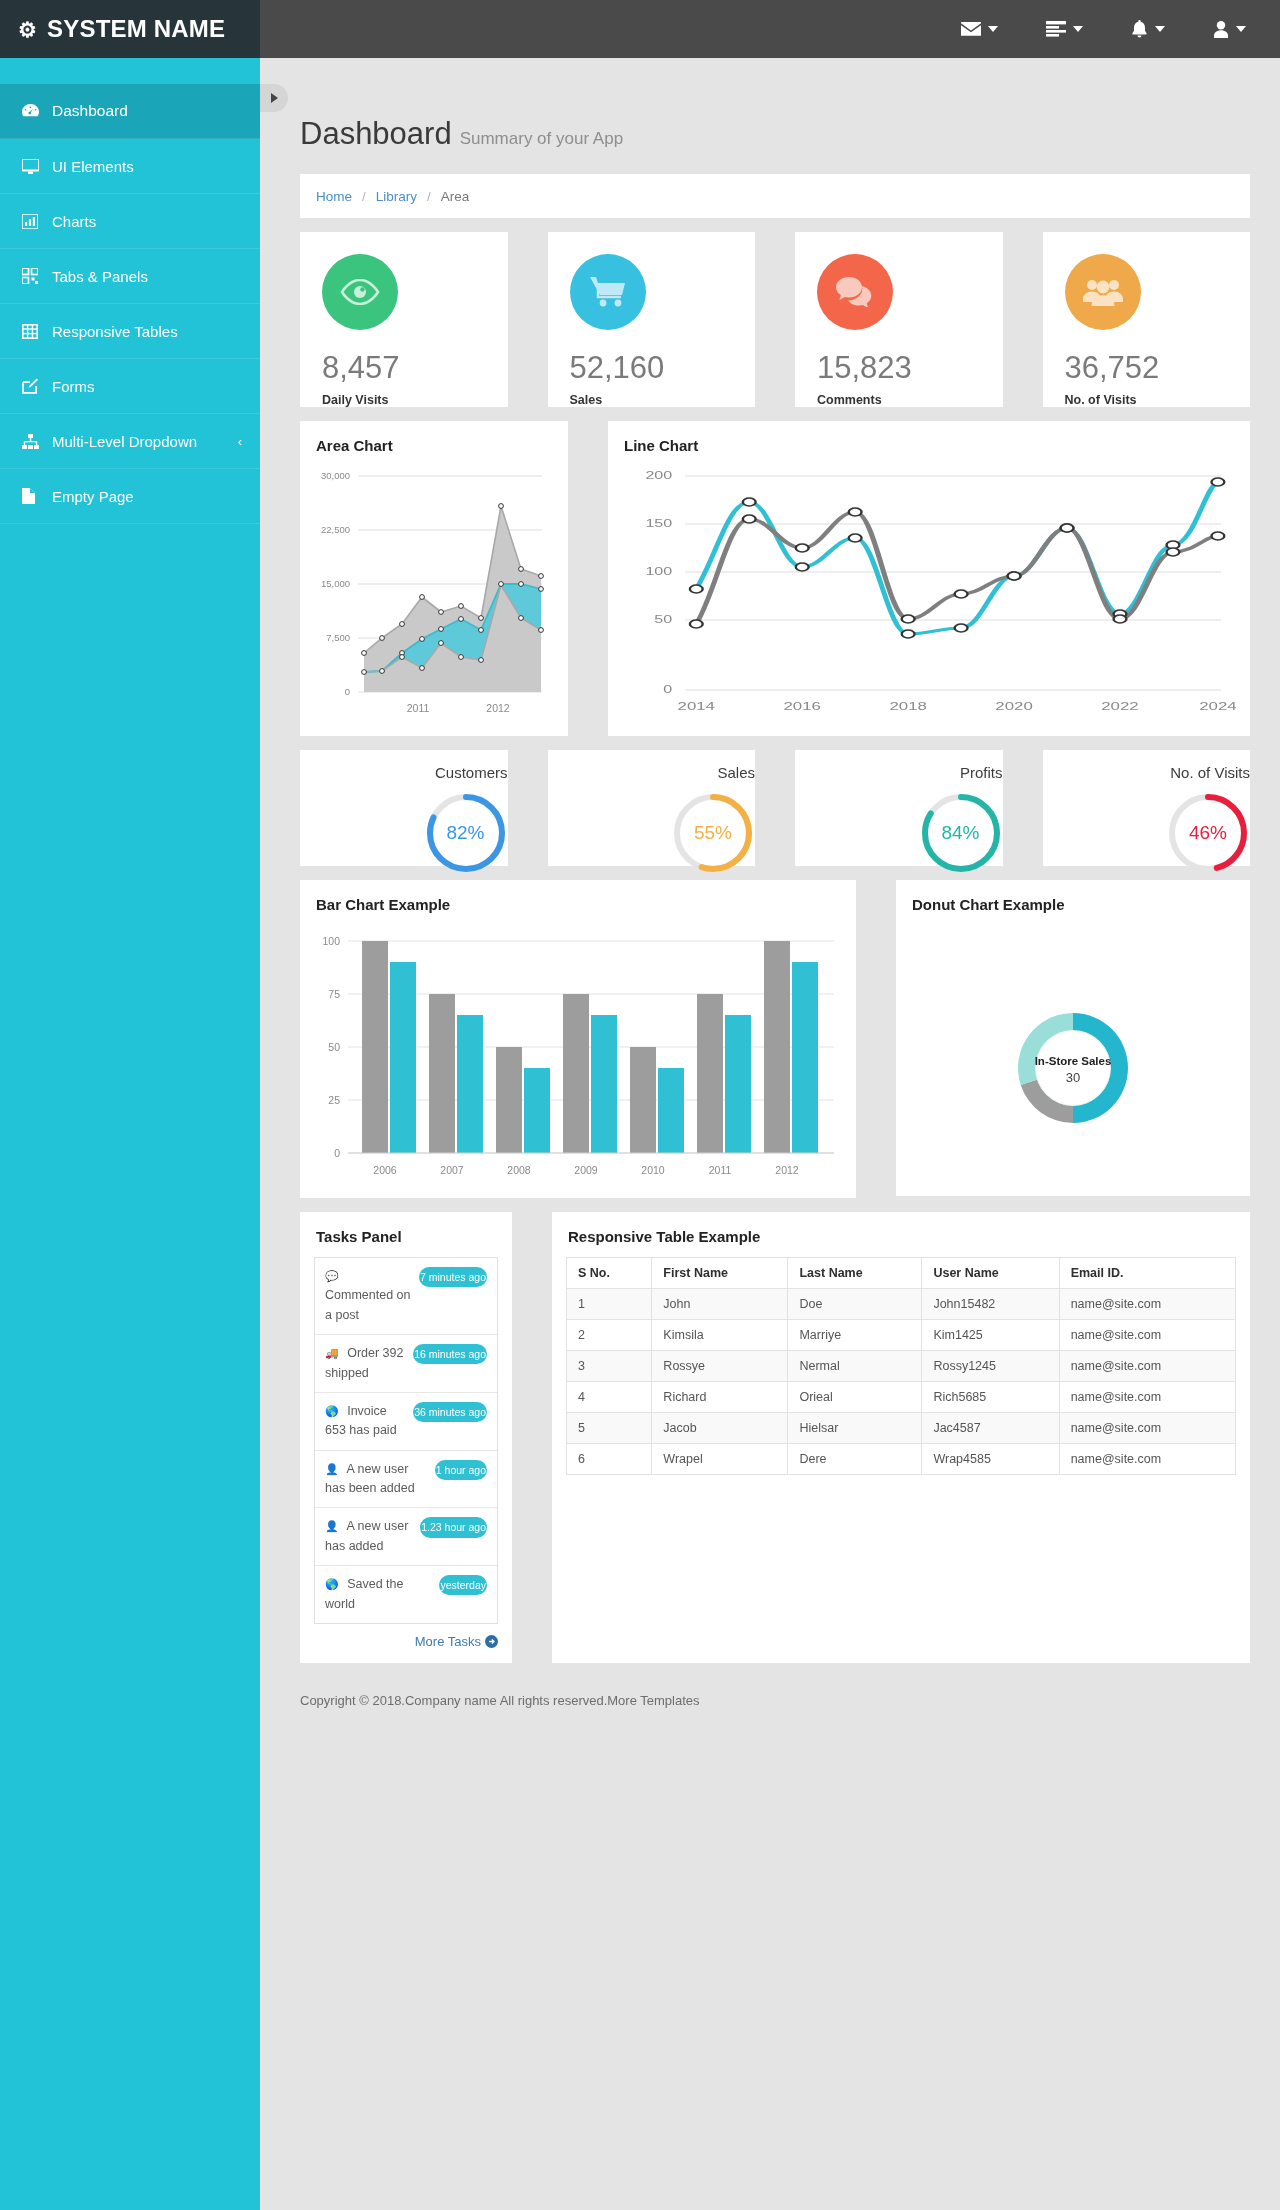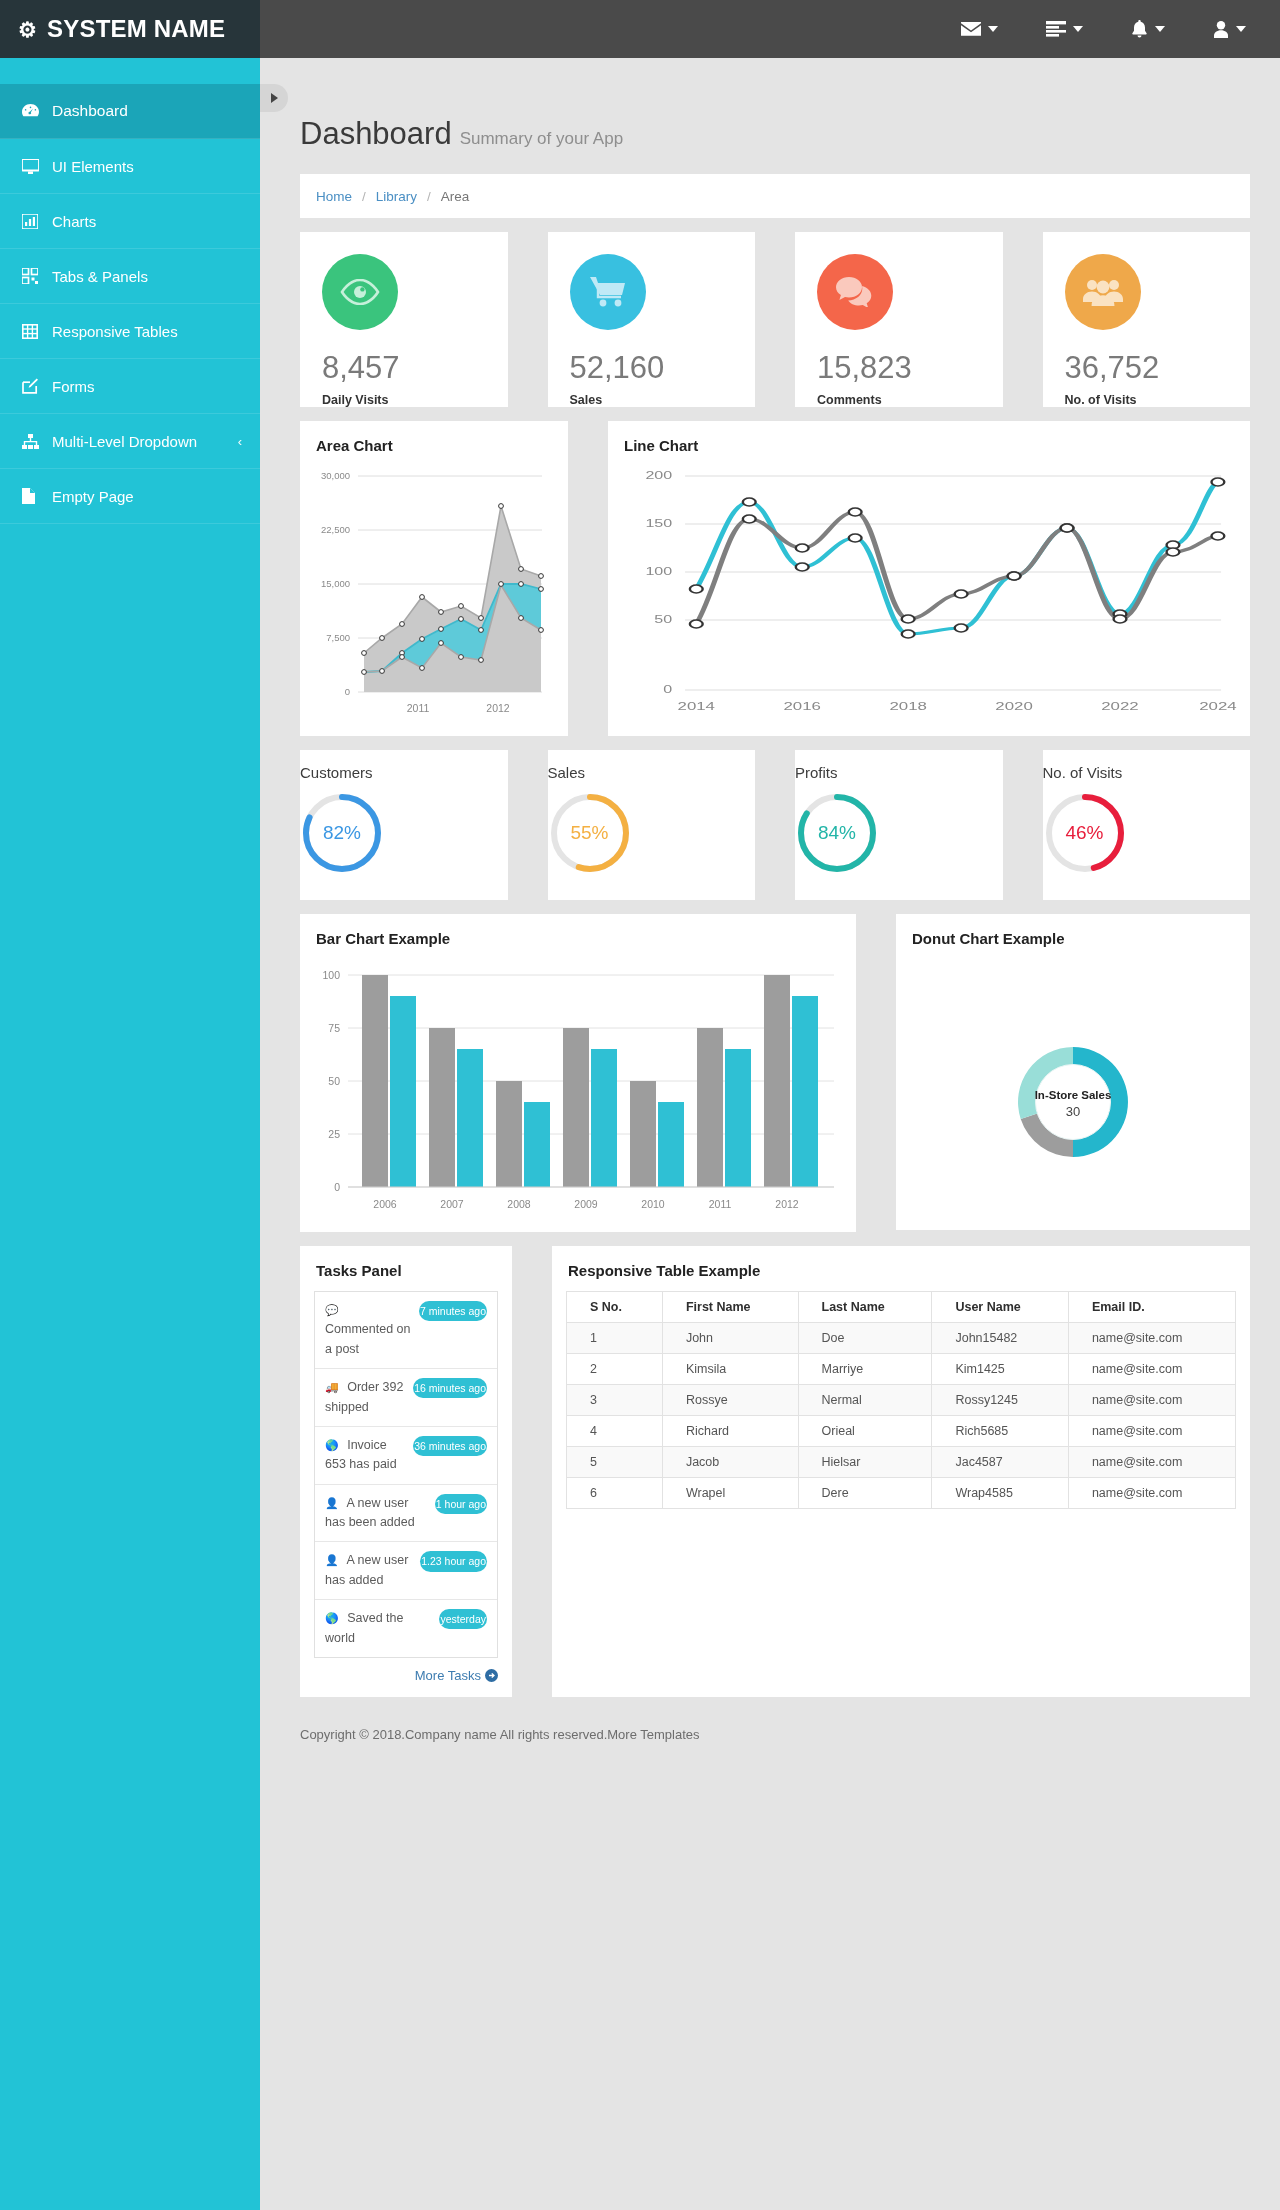--- a/index.html
+++ b/index.html
@@ -78,21 +78,21 @@
   .stat-num { font-size: 31px; color: #7a7a7a; margin-top: 20px; font-weight: 300; }
   .stat-lbl { font-size: 12.5px; color: #333; margin-top: 7px; font-weight: bold; }
 
   
   .panel { background: #fff; }
   .panel-title { font-size: 15px; font-weight: bold; color: #222; padding: 16px 0 0 16px; }
 
   .chart-area { width: 100%; }
 
   
-  .pc-card { flex: 1; background: #fff; height: 150px; display: flex; flex-direction: column; align-items: flex-start; padding-top: 14px; }
+  .pc-card { flex: 1; background: #fff; height: 116px; display: flex; flex-direction: column; align-items: flex-end; padding-top: 14px; }
   .pc-title { font-size: 15px; color: #3c3c3c; }
   .pc-wrap { position: relative; width: 84px; height: 84px; margin-top: 10px; }
   .pc-val { position: absolute; inset: 0; display: flex; align-items: center; justify-content: center; font-size: 19px; }
 
   
   .tasks-panel { width: 212px; background: #fff; padding-bottom: 12px; }
   .task-list { margin: 12px 14px 0 14px; border: 1px solid #e0e0e0; }
   .task-item {
     border-bottom: 1px solid #e7e7e7; padding: 9px 10px; font-size: 12.5px; color: #5b5b5b;
     line-height: 1.55; cursor: pointer;
@@ -103,21 +103,21 @@
     background: #2fc0d4; color: #fff; border-radius: 11px; padding: 2px 1px;
     font-size: 10.5px; float: right; margin-left: 6px; white-space: nowrap;
   }
   .more-tasks { text-align: right; margin: 10px 14px 0 0; font-size: 13px; }
   .more-tasks a { color: #3d7cb0; text-decoration: none; cursor: pointer; }
   .arrow-circ { display:inline-block; vertical-align:-2px; margin-left:4px; }
 
   
   .table-panel { flex: 1; background: #fff; padding-bottom: 26px; }
   table.rt { border-collapse: collapse; margin: 12px 14px 0 14px; width: calc(100% - 28px); }
-  table.rt th, table.rt td { border: 1px solid #e2e2e2; padding: 8px 23px; font-size: 12.5px; text-align: left; }
+  table.rt th, table.rt td { border: 1px solid #e2e2e2; padding: 8px 11px; font-size: 12.5px; text-align: left; }
   table.rt th { font-weight: bold; color: #2f2f2f; }
   table.rt td { color: #555; }
   table.rt tbody tr:nth-child(odd) { background: #f9f9f9; }
 
   .footer { margin: 30px 30px 0 40px; font-size: 13px; color: #6d6d6d; padding-bottom: 20px; }
 
   text { font-family: "Liberation Sans", sans-serif; }
 </style>
 </head>
 <body>

